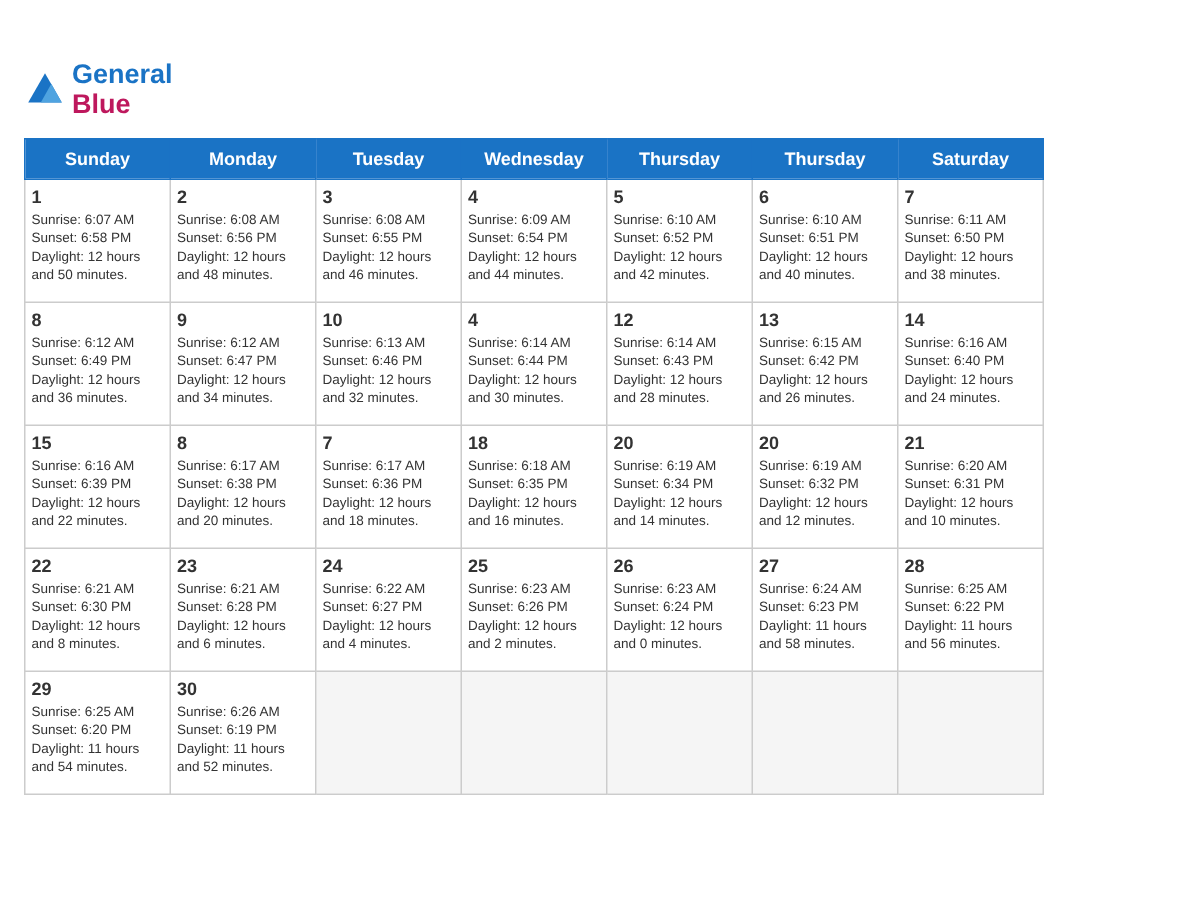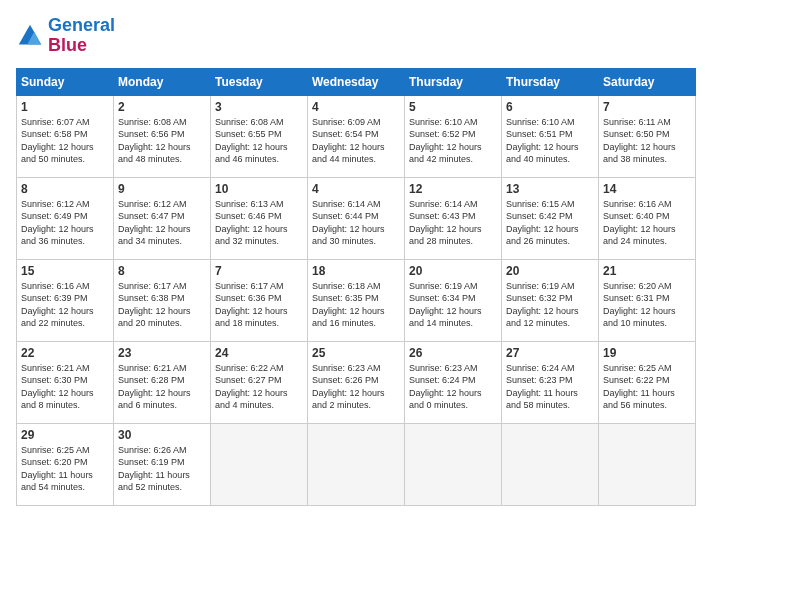--- a/index.html
+++ b/index.html
@@ -6,20 +6,21 @@
     body {
       font-family: Arial, sans-serif;
       background: #fff;
       width: 792px;
       height: 612px;
       overflow: hidden;
     }
     .container {
       width: 712px;
       padding: 16px 16px 8px 16px;
+      margin-top: 24px;
     }
     .header {
       display: flex;
       justify-content: space-between;
       align-items: flex-start;
       margin-bottom: 12px;
     }
     .logo {
       display: flex;
       align-items: center;
@@ -54,21 +55,21 @@
       width: 100%;
       border-collapse: collapse;
       table-layout: fixed;
     }
     th {
       background-color: #1a73c5;
       color: #fff;
       font-size: 12px;
       font-weight: bold;
       padding: 6px 4px;
-      text-align: left;
+      text-align: center;
       border: 1px solid #1a73c5;
     }
     td {
       border: 1px solid #ccc;
       vertical-align: top;
       padding: 4px 4px;
       font-size: 9.5px;
       color: #333;
       height: 82px;
     }
@@ -338,21 +339,21 @@
           </td>
           <td>
             <span class="day-num">27</span>
 <div class="day-info">
   Sunrise: 6:24 AM<br>
   Sunset: 6:23 PM<br>
   Daylight: 11 hours and 58 minutes.
 </div>
           </td>
           <td>
-            <span class="day-num">19</span>
+            <span class="day-num">28</span>
 <div class="day-info">
   Sunrise: 6:25 AM<br>
   Sunset: 6:22 PM<br>
   Daylight: 11 hours and 56 minutes.
 </div>
           </td>
         </tr>
         <tr>
           <td>
             <span class="day-num">29</span>

